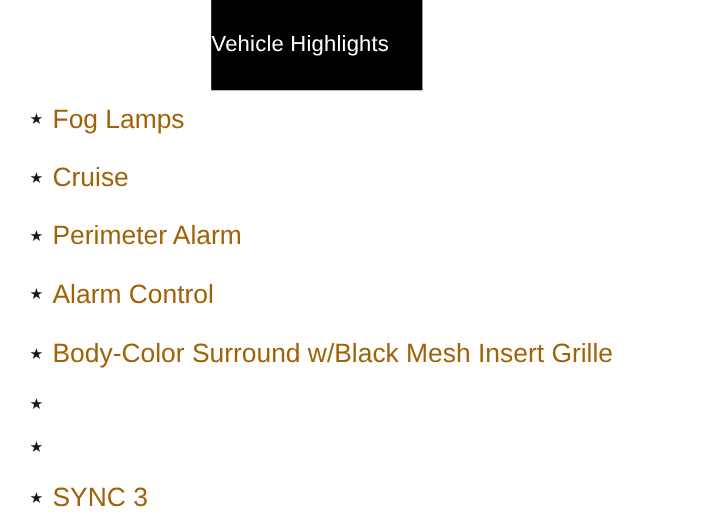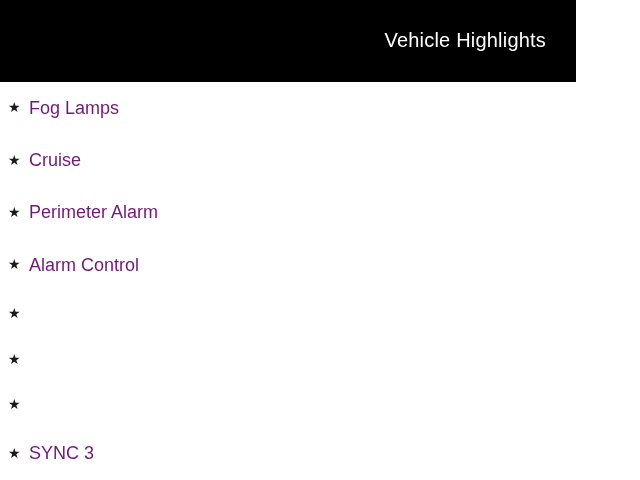--- a/index.html
+++ b/index.html
@@ -11,20 +11,21 @@
     height: 480px;
     background: #ffffff;
     font-family: "Liberation Sans", sans-serif;
     overflow: hidden;
   }
   .page {
     width: 576px;
     height: 480px;
     display: flex;
     flex-direction: column;
+    align-items: center;
   }
   .header {
     height: 82px;
     flex: 0 0 82px;
     background: #000000;
     display: flex;
     align-items: center;
     justify-content: flex-end;
     padding-right: 30px;
     box-sizing: border-box;
@@ -56,22 +57,22 @@
     line-height: 1;
     color: #1a1a1a;
     width: 12px;
     flex: 0 0 12px;
     margin-right: 9px;
     text-align: left;
     position: relative;
     top: -1px;
   }
   .item-label {
-    font-size: 18px;
-    color: #701a75;
+    font-size: 24px;
+    color: #a16207;
   }
 </style>
 </head>
 <body>
 
 <div class="page">
 
   <div class="header">
     <span class="header-title">Vehicle Highlights</span>
   </div>
@@ -88,20 +89,21 @@
     <li class="highlight-item">
       <span class="star-icon">★</span>
       <span class="item-label">Perimeter Alarm</span>
     </li>
     <li class="highlight-item">
       <span class="star-icon">★</span>
       <span class="item-label">Alarm Control</span>
     </li>
     <li class="highlight-item">
       <span class="star-icon">★</span>
+      <span class="item-label">Body-Color Surround w/Black Mesh Insert Grille</span>
     </li>
     <li class="highlight-item">
       <span class="star-icon">★</span>
     </li>
     <li class="highlight-item">
       <span class="star-icon">★</span>
     </li>
     <li class="highlight-item">
       <span class="star-icon">★</span>
       <span class="item-label">SYNC 3</span>

